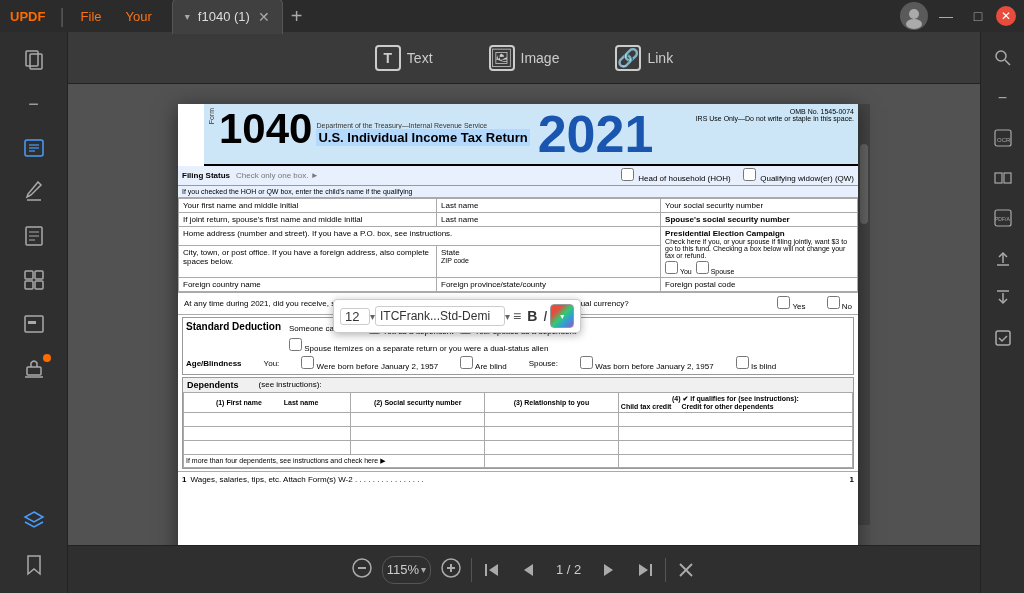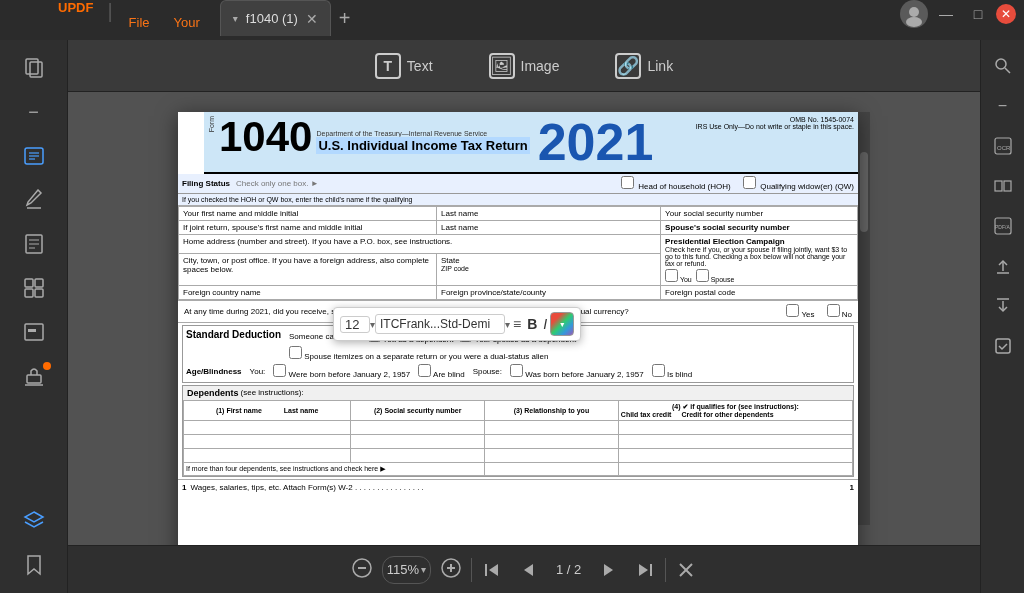--- a/index.html
+++ b/index.html
@@ -1,26 +1,25 @@
 <!DOCTYPE html>
 <html><head>
   <meta charset="utf-8">
   <style>
     * { box-sizing: border-box; margin: 0; padding: 0; }
     body { width: 1024px; height: 593px; overflow: hidden; background: #3a3a3a; font-family: 'Segoe UI', Arial, sans-serif; display: flex; flex-direction: column; }
 
     
     .title-bar {
-      height: 40px;
+      height: 32px;
       background: #2b2b2b;
       display: flex;
-      align-items: flex-start;
+      align-items: center;
       flex-shrink: 0;
       position: relative;
-      padding-left: 48px;
     }
     .title-bar-logo {
       display: flex; align-items: center;
       padding: 0 10px;
       color: #ff6b00;
       font-weight: bold;
       font-size: 14px;
       gap: 2px;
     }
     .title-bar-logo span { color: #ff6b00; font-size: 13px; font-weight: 900; }
@@ -232,21 +231,21 @@
       padding: 3px;
       margin: 2px 4px;
       font-size: 8px;
     }
 
     .dependents-box {
       border: 1px solid #999;
       margin: 2px 4px;
       font-size: 8px;
     }
-    .dep-header { background: #f0f0f0; padding: 2px 4px; font-weight: bold; display: flex; }
+    .dep-header { background: #f0f0f0; padding: 2px 4px; font-weight: bold; display: flex; gap: 18px; }
 
     .wages-row {
       display: flex; align-items: center;
       padding: 3px 4px; border-top: 1px solid #aaa; font-size: 8px;
     }
 
     
     .vc-row { border-top: 1px solid #aaa; border-bottom: 1px solid #aaa; padding: 3px 6px; font-size: 8px; display: flex; align-items: center; justify-content: space-between; }
   </style>
 </head>
@@ -460,21 +459,21 @@
               <tr>
                 <td>Foreign country name</td>
                 <td>Foreign province/state/county</td>
                 <td>Foreign postal code</td>
               </tr>
             </tbody>
               </table>
 
             <div class="vc-row">
               <span>At any time during 2021, did you receive, sell, exchange, or otherwise dispose of any financial interest in any virtual currency?</span>
-              <div style="display:flex;gap:12px;align-items:center;flex-shrink:0;">
+              <div style="display:flex;gap:21px;align-items:center;flex-shrink:0;">
                 <label><input type="checkbox" style=""> <span>Yes</span></label>
                 <label><input type="checkbox" style=""> <span>No</span></label>
               </div>
             </div>
 
             <div class="std-deduction-box">
               <div style="display:flex;gap:8px;align-items:flex-start;">
                 <div>
                   <div style="font-weight:bold;font-size:10px;">Standard Deduction</div>
                 </div>
@@ -482,21 +481,21 @@
                   <div style="display:flex;align-items:center;gap:6px;">
                     <span>Someone can claim:</span>
                     <label><input type="checkbox" style=""> <span>You as a dependent</span></label>
                     <label><input type="checkbox" style=""> <span>Your spouse as a dependent</span></label>
                   </div>
                   <div style="display:flex;align-items:center;gap:6px;margin-top:2px;">
                     <label><input type="checkbox" style=""> <span>Spouse itemizes on a separate return or you were a dual-status alien</span></label>
                   </div>
                 </div>
               </div>
-              <div style="margin-top:3px;display:flex;gap:8px;align-items:center;flex-wrap:wrap;">
+              <div style="margin-top:3px;display:flex;gap:22px;align-items:center;flex-wrap:wrap;">
                 <span style="font-weight:bold;">Age/Blindness</span>
                 <span>You:</span>
                 <label><input type="checkbox" style=""> <span>Were born before January 2, 1957</span></label>
                 <label><input type="checkbox" style=""> <span>Are blind</span></label>
                 <span>Spouse:</span>
                 <label><input type="checkbox" style=""> <span>Was born before January 2, 1957</span></label>
                 <label><input type="checkbox" style=""> <span>Is blind</span></label>
               </div>
             </div>
 

